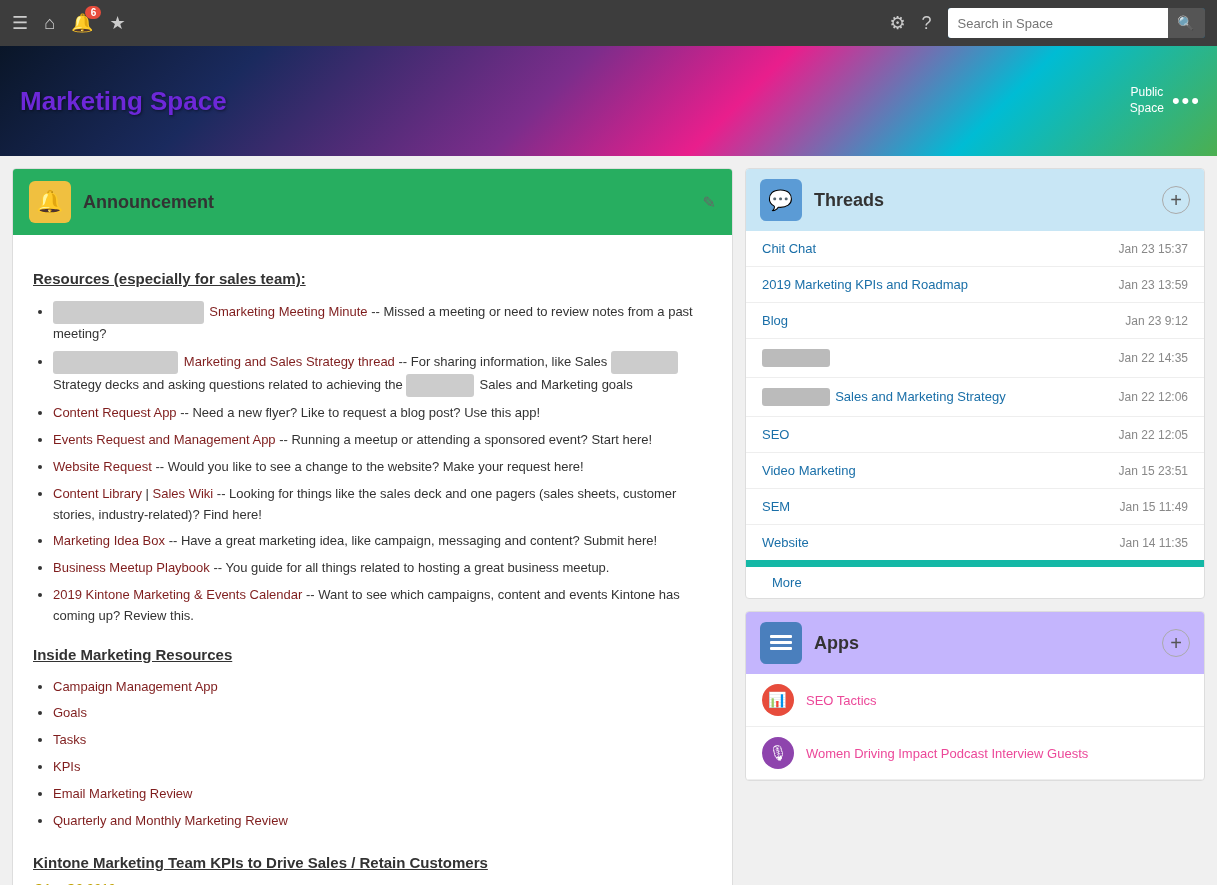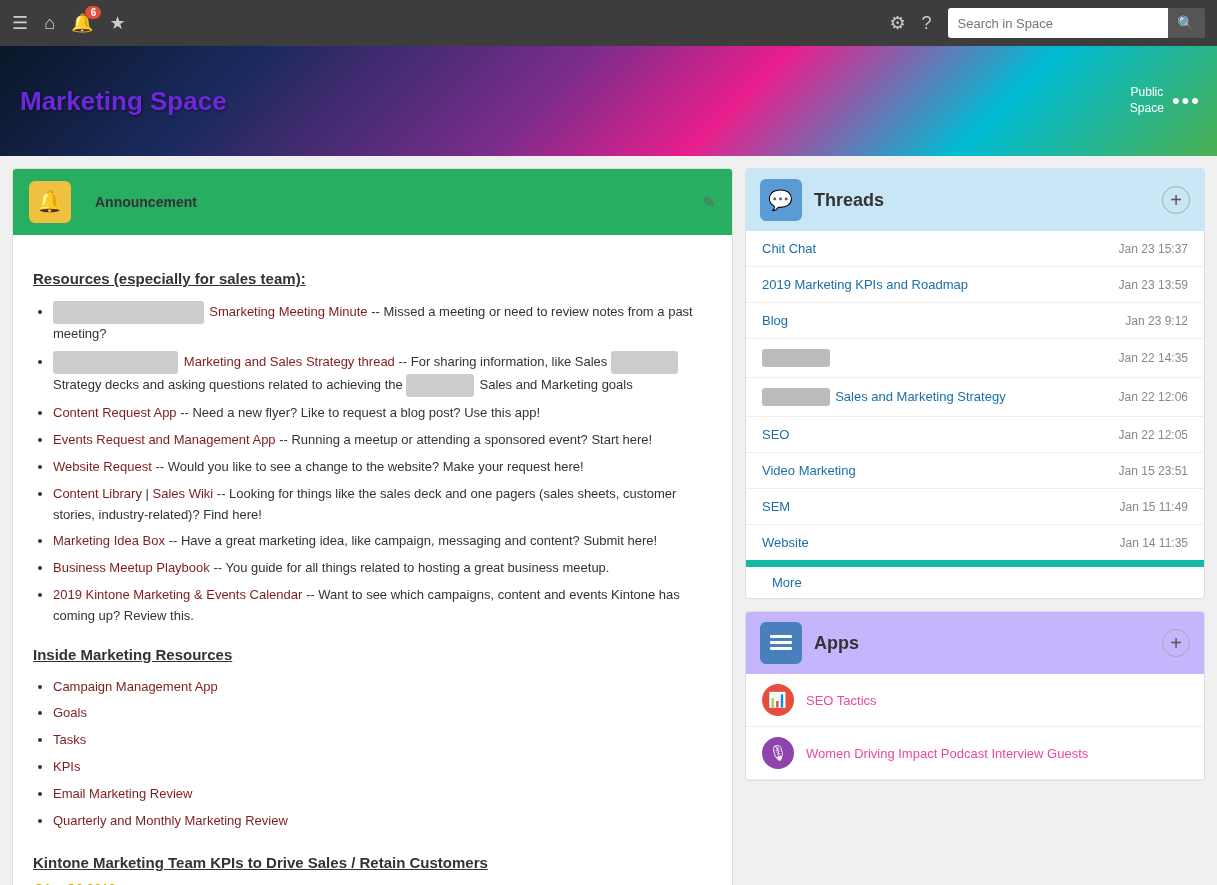--- a/index.html
+++ b/index.html
@@ -131,24 +131,23 @@
       border-radius: 6px;
       width: 42px;
       height: 42px;
       display: flex;
       align-items: center;
       justify-content: center;
       font-size: 22px;
     }
     .announcement-title {
       flex: 1;
-      font-size: 14px;
+      font-size: 18px;
       font-weight: 600;
       color: #333;
-      margin-left: 12px;
     }
     .announcement-edit {
       color: #666;
       font-size: 16px;
       cursor: pointer;
     }
 
     .announcement-body {
       padding: 16px 20px;
       line-height: 1.6;

